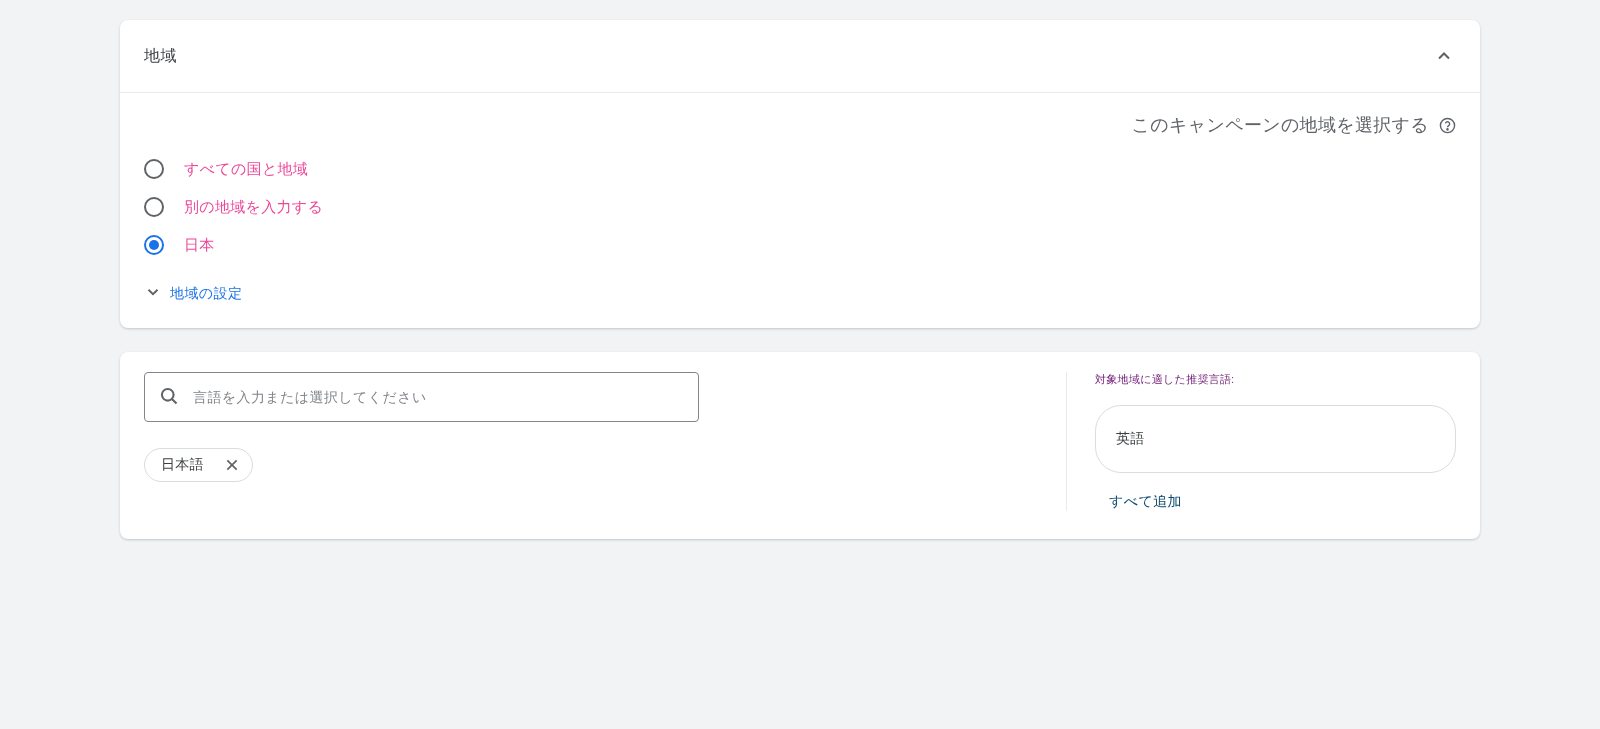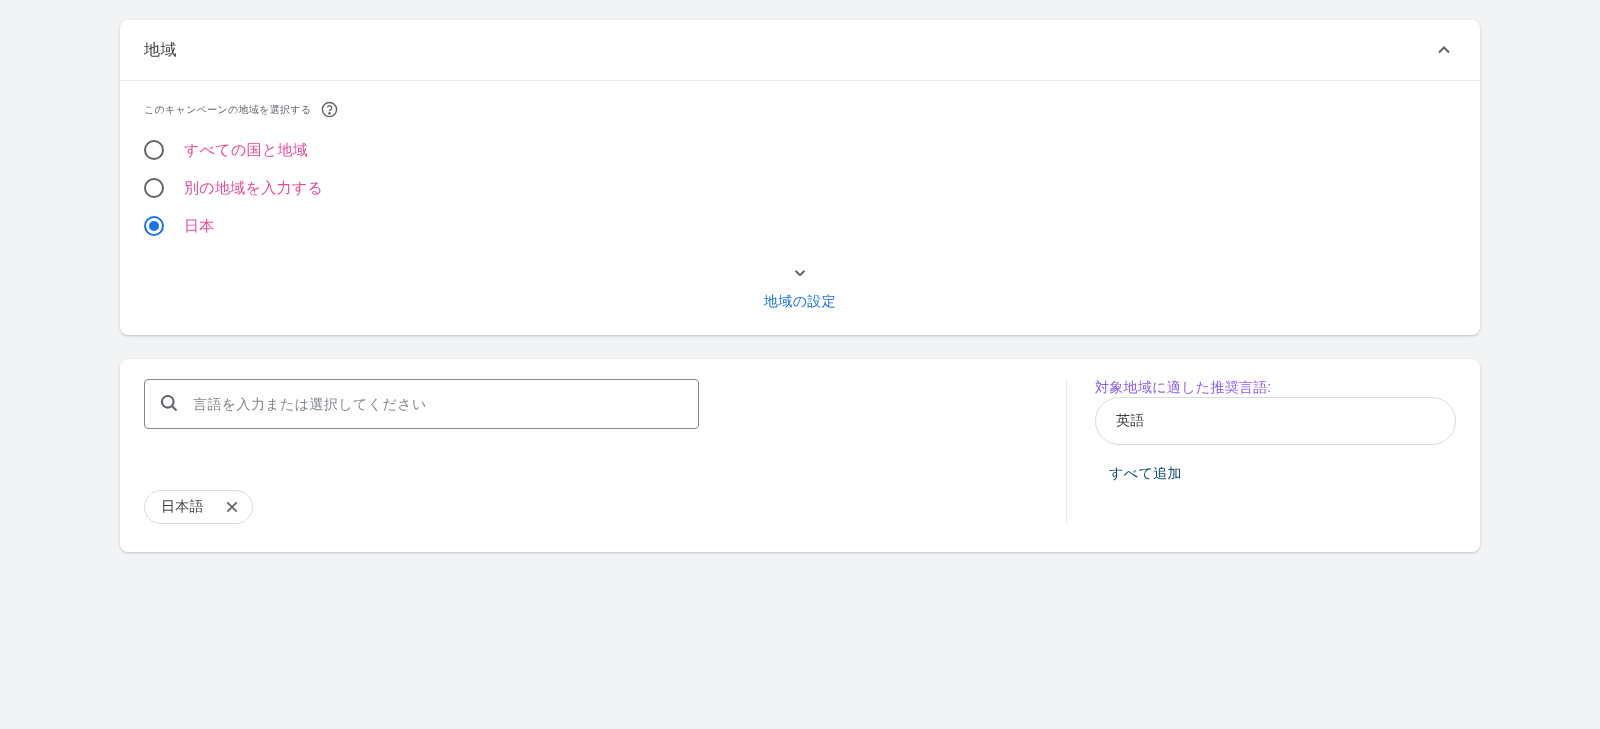--- a/index.html
+++ b/index.html
@@ -18,21 +18,21 @@
     .card {
       background: #fff;
       border-radius: 8px;
       box-shadow: 0 1px 2px rgba(60,64,67,0.15), 0 1px 3px rgba(60,64,67,0.1);
       margin-bottom: 24px;
     }
     .card-header {
       display: flex;
       align-items: center;
       justify-content: space-between;
-      padding: 18px 24px;
+      padding: 24px 24px;
       border-bottom: 1px solid #e8eaed;
     }
     .card-title {
       font-size: 16px;
       font-weight: 400;
       color: #3c4043;
       letter-spacing: 0.5px;
     }
     .chevron {
       cursor: pointer;
@@ -44,23 +44,24 @@
       color: #5f6368;
     }
     .card-body {
       padding: 20px 24px 24px 24px;
     }
     .section-label {
       display: flex;
       align-items: center;
       gap: 10px;
       color: #5f6368;
-      font-size: 10px;
+      font-size: 18px;
       margin-bottom: 22px;
       letter-spacing: 0.3px;
+      justify-content: flex-end;
     }
     .help-circle {
       display: inline-flex;
       align-items: center;
       justify-content: center;
       cursor: pointer;
       color: #5f6368;
     }
     .radio-group { display: flex; flex-direction: column; gap: 18px; }
     .radio-item {
@@ -93,42 +94,41 @@
     }
     .expand-row {
       display: flex;
       align-items: center;
       gap: 8px;
       margin-top: 28px;
       cursor: pointer;
       color: #1a73e8;
       font-size: 14px;
       letter-spacing: 0.4px;
-      flex-direction: column;
     }
     .expand-row .chev-down { color: #5f6368; }
     .lang-body {
       display: flex;
       padding: 20px 24px 28px 24px;
     }
     .lang-left { flex: 1; padding-right: 30px; }
     .lang-right {
       width: 390px;
       border-left: 1px solid #e8eaed;
       padding-left: 28px;
     }
     .search-box {
       display: flex;
       align-items: center;
       border: 1px solid #80868b;
       border-radius: 4px;
       padding: 0 14px;
       height: 50px;
       width: 555px;
-      margin-bottom: 13px;
+      margin-bottom: 26px;
     }
     .search-icon { color: #5f6368; margin-right: 14px; flex-shrink:0; }
     .search-input {
       border: none;
       outline: none;
       font-size: 14px;
       flex: 1;
       color: #3c4043;
       letter-spacing: 0.4px;
     }
@@ -136,34 +136,34 @@
     .chip {
       display: inline-flex;
       align-items: center;
       gap: 20px;
       border: 1px solid #dadce0;
       border-radius: 18px;
       padding: 7px 12px 7px 16px;
       font-size: 14px;
       color: #3c4043;
       letter-spacing: 0.3px;
-      margin-top: 48px;
     }
     .chip .x { cursor: pointer; color: #5f6368; display:flex; }
     .reco-label {
-      font-size: 14px;
-      color: #8b5cf6;
+      font-size: 11px;
+      color: #701a75;
+      margin-bottom: 18px;
       letter-spacing: 0.3px;
     }
     .reco-chip {
       display: flex;
       align-items: center;
       border: 1px solid #dadce0;
       border-radius: 26px;
-      padding: 14px 20px;
+      padding: 24px 20px;
       font-size: 14px;
       color: #3c4043;
       width: 100%;
       margin-bottom: 20px;
       cursor: pointer;
       letter-spacing: 0.3px;
     }
     .add-all {
       color: #0c4a6e;
       font-size: 14px;

